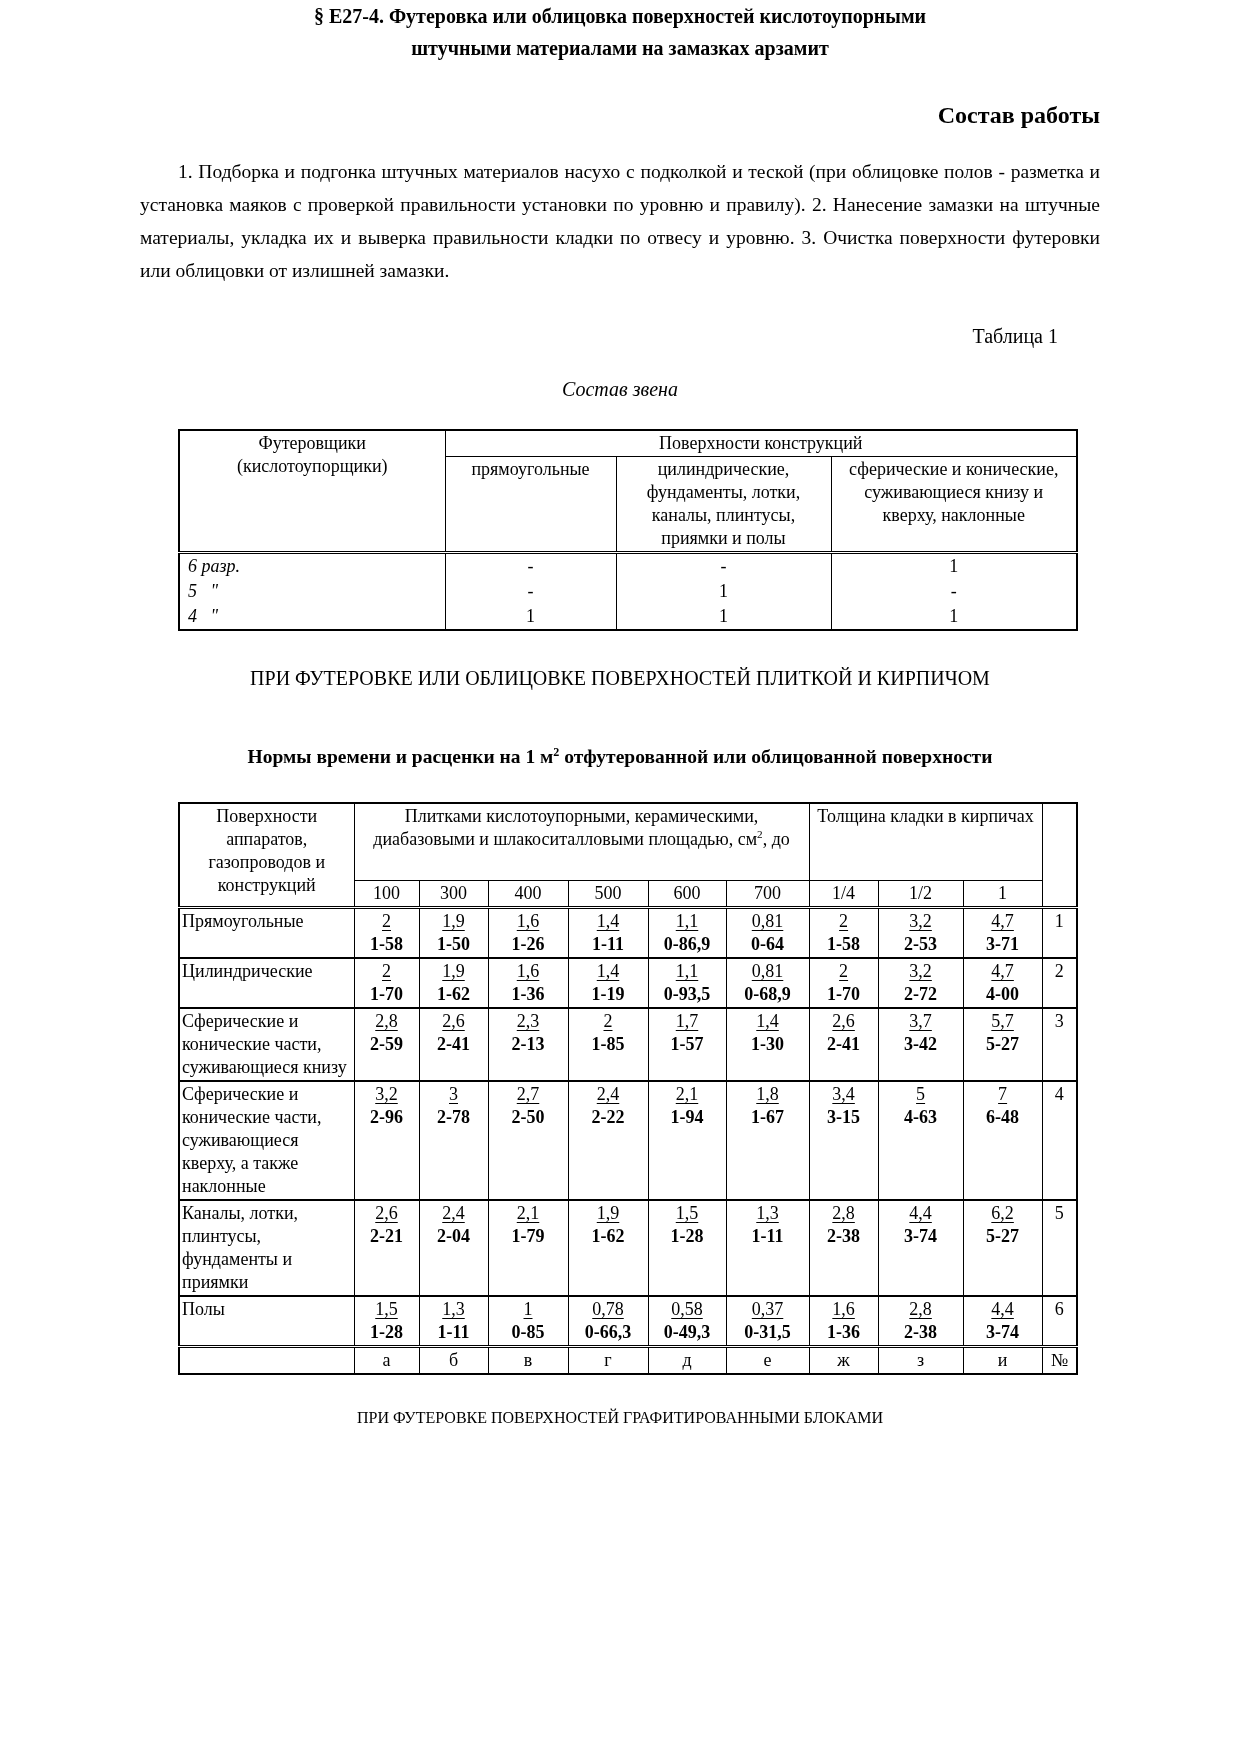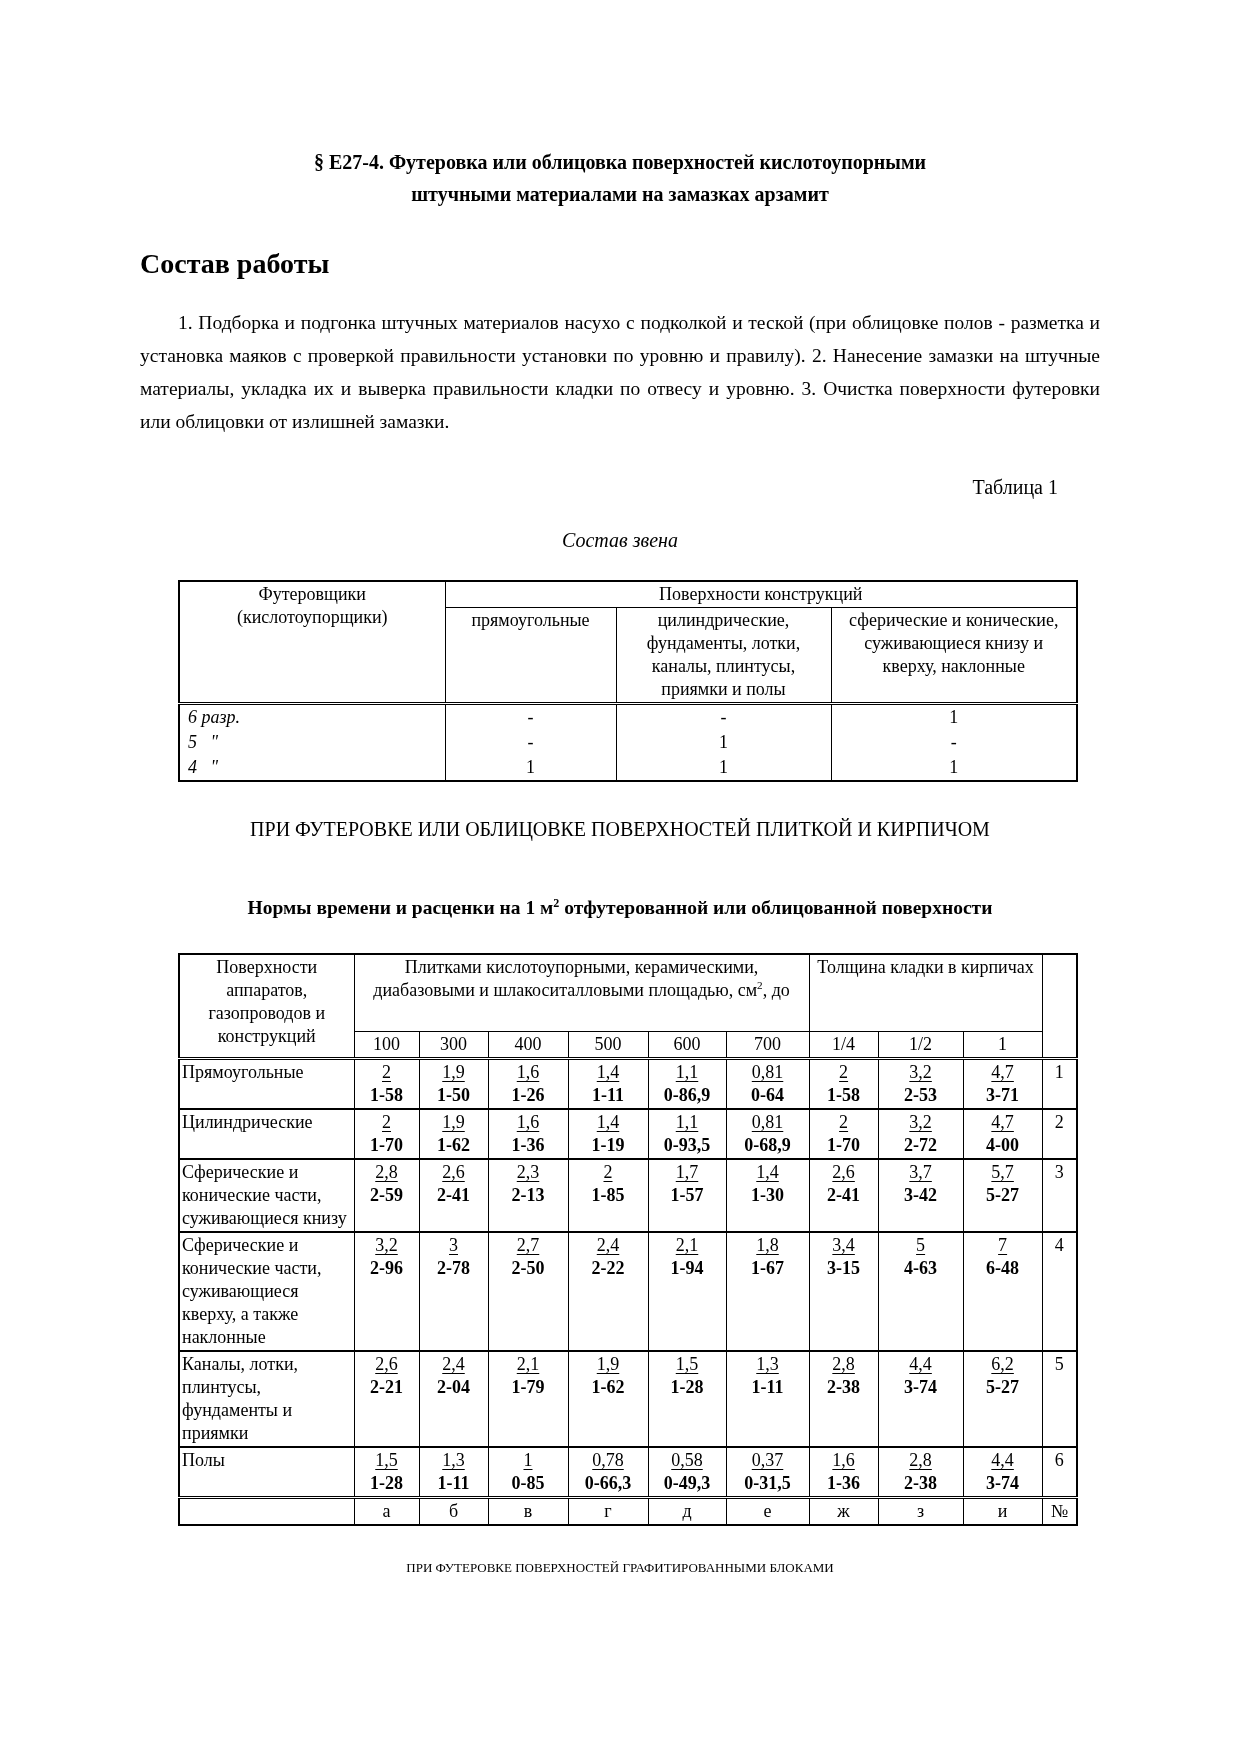--- a/index.html
+++ b/index.html
@@ -8,32 +8,31 @@
     width: 1240px;
     height: 1755px;
     font-family: "Liberation Serif", "DejaVu Serif", serif;
     color: #000;
     position: relative;
     overflow: hidden;
   }
   .content {
     width: 960px;
     margin: 0 auto;
-    padding-top: 146px;
   }
   .doc-title {
     text-align: center;
     font-weight: bold;
     font-size: 20px;
     line-height: 32px;
   }
   .work-heading {
-    text-align: left;
+    text-align: right;
     font-weight: bold;
-    font-size: 28px;
+    font-size: 24px;
     margin-top: 38px;
   }
   .body-par {
     margin-top: 26px;
     font-size: 19.5px;
     line-height: 33px;
     text-align: justify;
     text-indent: 38px;
   }
   .table-caption {
@@ -99,21 +98,21 @@
   .t2 .letters td { height: 28px; }
   .note {
     margin-top: 32px;
     font-size: 19px;
     line-height: 31px;
     text-align: justify;
     text-indent: 38px;
   }
   .final-heading {
     text-align: center;
-    font-size: 13px;
+    font-size: 16px;
     margin-top: 34px;
   }
 </style>
 </head>
 <body>
 
 <div class="content">
 
   <div class="doc-title">
     <div>§ Е27-4. Футеровка или облицовка поверхностей кислотоупорными</div>

